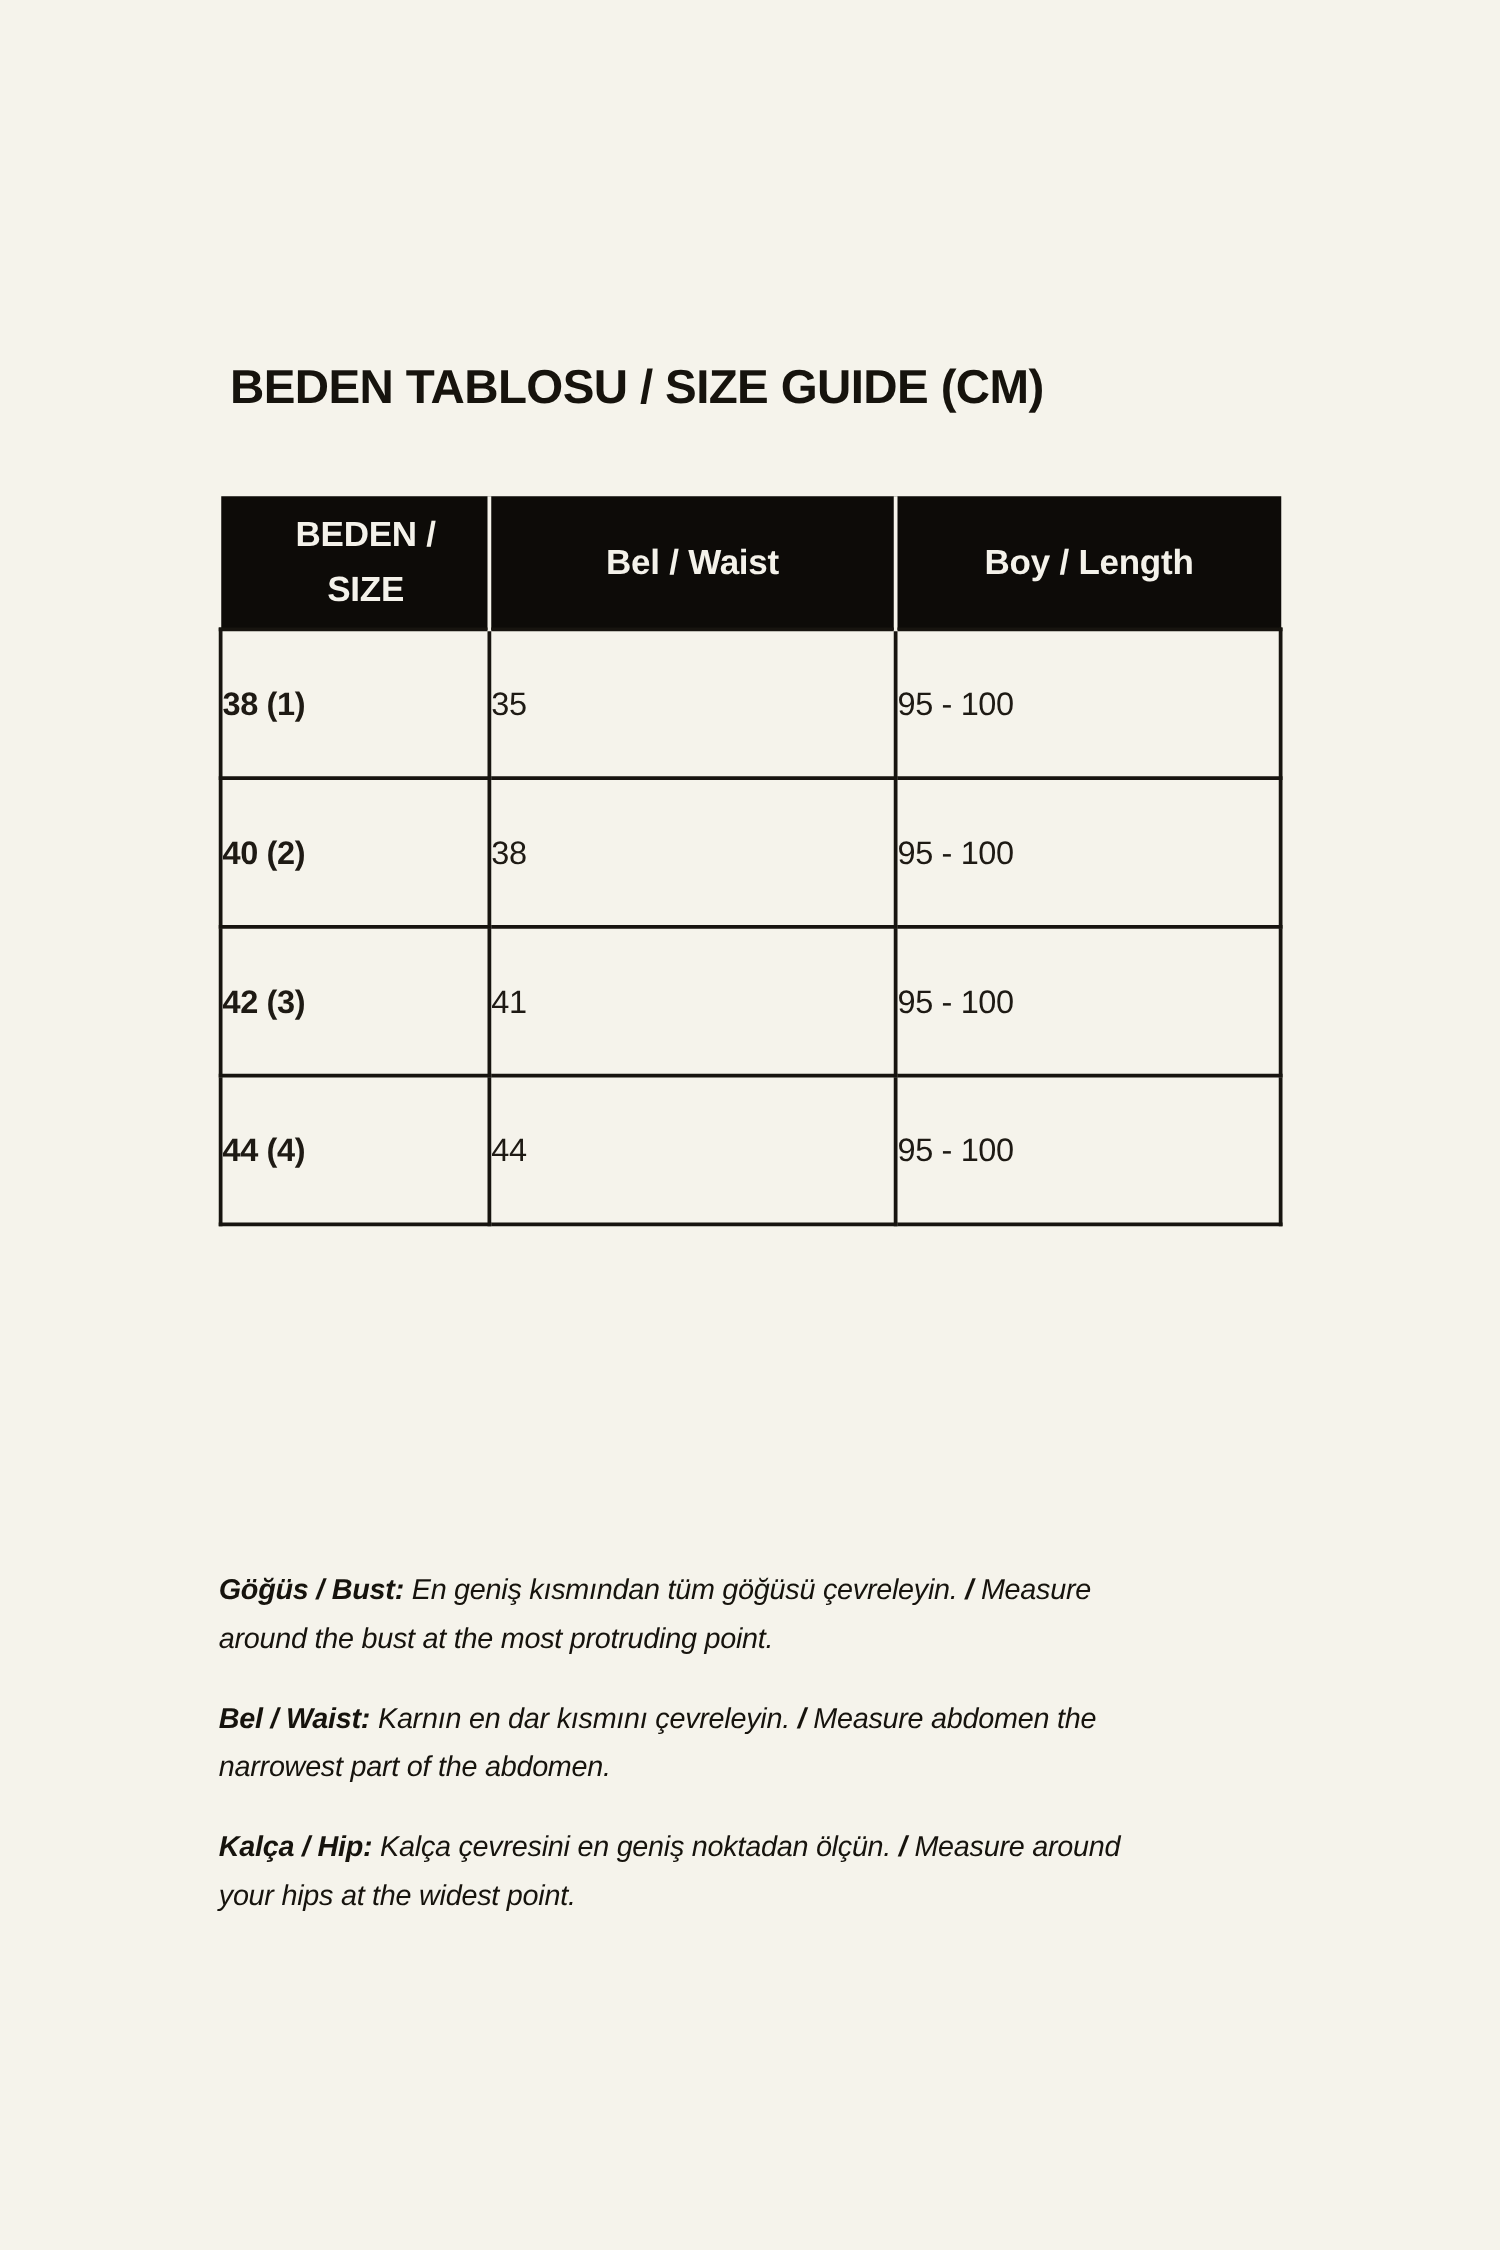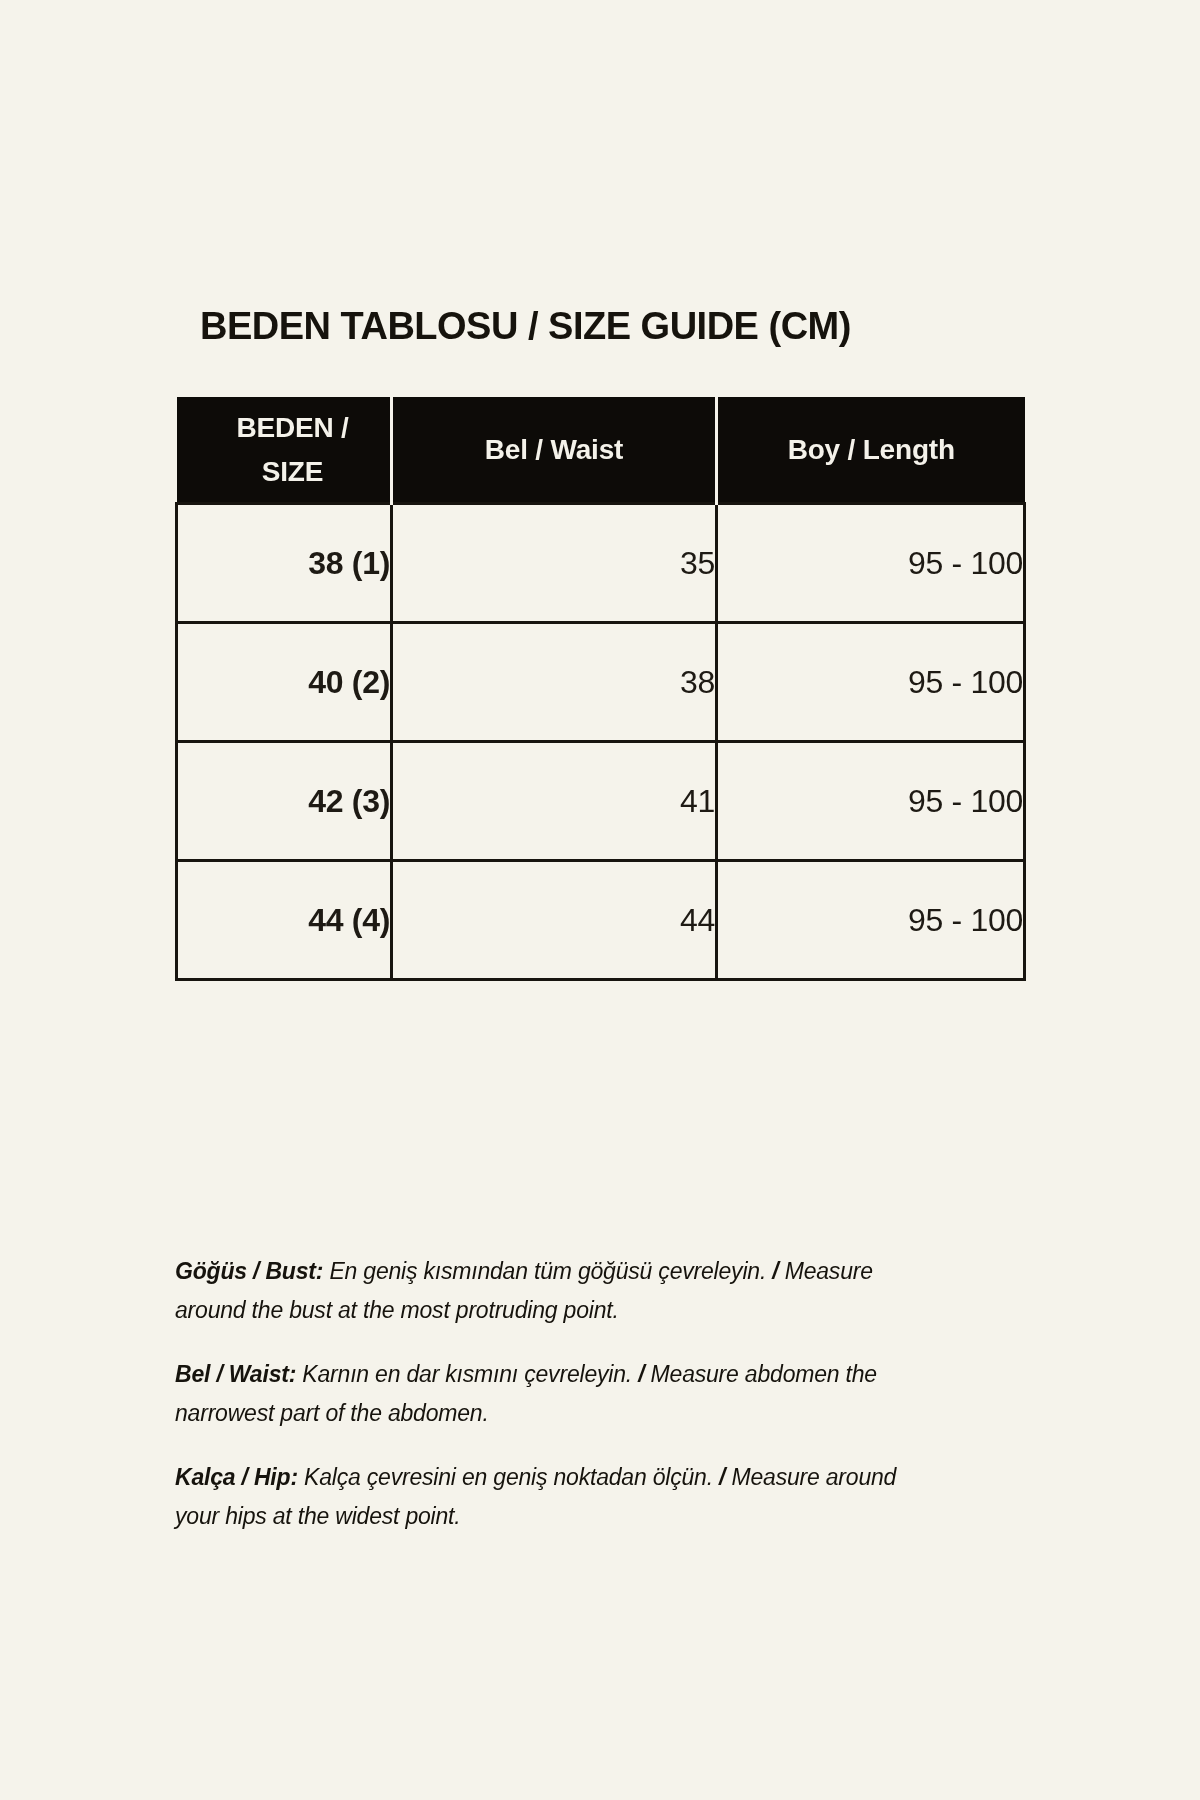--- a/index.html
+++ b/index.html
@@ -16,21 +16,21 @@
     width: 1200px;
     height: 1800px;
     background: var(--background);
     font-family: "Liberation Sans", sans-serif;
     overflow: hidden;
   }
   .title {
     position: absolute;
     left: 184px;
     top: 288px;
-    margin: 16px;
+    margin: 0;
     font-size: 38px;
     font-weight: 700;
     letter-spacing: -0.5px;
     color: var(--ink);
     line-height: 1.2;
     white-space: nowrap;
     text-align: right;
   }
   .size-table {
     position: absolute;
@@ -58,23 +58,23 @@
   .size-table th.th-size { text-align: left; padding-left: 36px; }
   .th-size-inner {
     display: inline-block;
     max-width: 160px;
     text-align: center;
     line-height: 44px;
   }
   .size-table td {
     height: 116px;
     border: 3px solid var(--border);
-    text-align: right;
+    text-align: left;
     vertical-align: middle;
-    font-size: 32px;
+    font-size: 26px;
     font-weight: 400;
     color: var(--cell_text);
     letter-spacing: -0.3px;
     padding: 0;
   }
   .size-table td.size { font-weight: 700; }
   .notes {
     position: absolute;
     left: 175px;
     top: 1252px;

